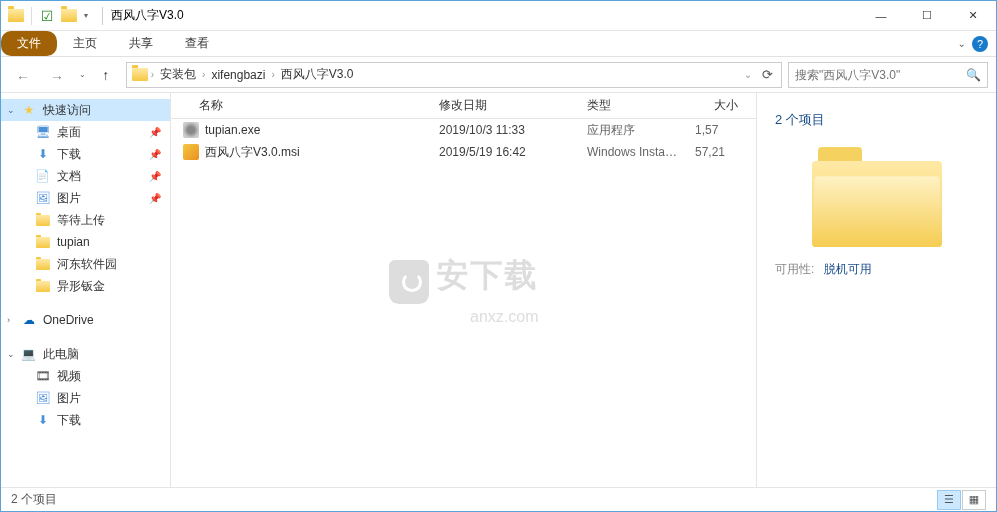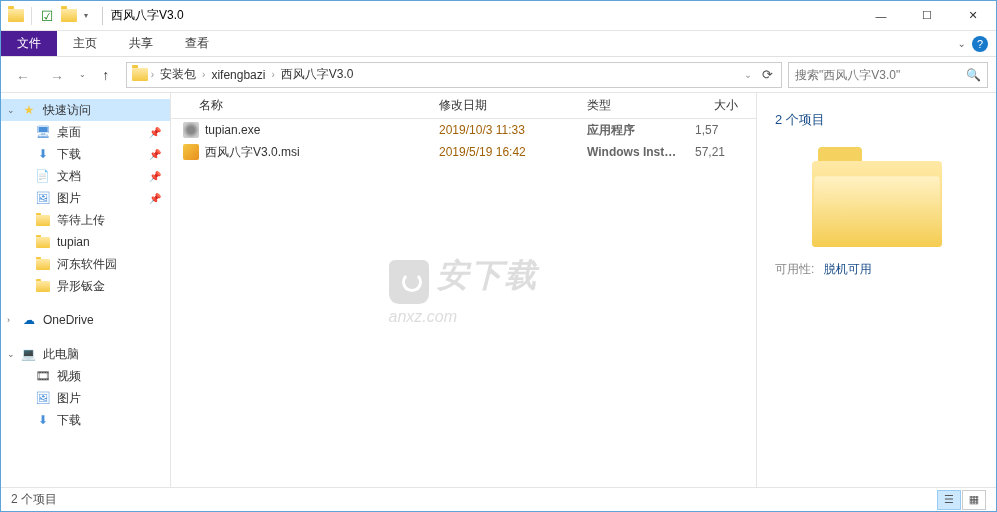--- a/index.html
+++ b/index.html
@@ -15,21 +15,21 @@
 .check { color:#2a8a2a; font-size:14px; }
 .dropdown-arrow { font-size:8px; color:#666; margin-left:2px; }
 .titlebar-sep { width:1px; height:18px; background:#ccc; margin:0 8px; }
 .title-text { font-size:12px; color:#000; }
 .window-controls { margin-left:auto; display:flex; }
 .win-btn { width:46px; height:30px; display:flex; align-items:center; justify-content:center; font-size:11px; color:#333; }
 
 
 .ribbon { height: 26px; display:flex; align-items:stretch; border-bottom:1px solid #e1e1e1; background:#fff; }
 .tab { padding:0 16px; display:flex; align-items:center; font-size:12px; color:#333; }
-.tab.active { background:#4c1d95; color:#fff; }
+.tab.active { background:#a16207; color:#fff;border-radius:10px; }
 .ribbon-right { margin-left:auto; display:flex; align-items:center; padding-right:8px; gap:6px; }
 .expand-icon { font-size:10px; color:#666; }
 .help-icon { width:16px; height:16px; border-radius:50%; background:#1979ca; color:#fff; font-size:11px; display:flex; align-items:center; justify-content:center; }
 
 
 .navbar { height:36px; display:flex; align-items:center; padding:4px 8px; gap:6px; border-bottom:1px solid #e5e5e5; }
 .nav-btn { width:28px; height:28px; display:flex; align-items:center; justify-content:center; color:#888; font-size:14px; border-radius:2px; }
 .nav-btn.enabled { color:#333; }
 .addressbar { flex:1; height:26px; border:1px solid #ccc; display:flex; align-items:center; padding:0 4px; background:#fff; }
 .crumb { display:flex; align-items:center; font-size:12px; color:#333; padding:0 4px; height:100%; }
@@ -66,29 +66,29 @@
 .columns { display:flex; height:26px; border-bottom:1px solid #e5e5e5; align-items:center; font-size:12px; color:#333; }
 .col { padding:0 8px; border-right:1px solid transparent; }
 .col.name { width:260px; padding-left:28px; }
 .col.date { width:148px; }
 .col.type { width:108px; }
 .col.size { width:60px; text-align:right; }
 .rows { flex:1; overflow:auto; }
 .row { display:flex; height:22px; align-items:center; font-size:12px; color:#333; }
 .cell { padding:0 8px; overflow:hidden; white-space:nowrap; text-overflow:ellipsis; }
 .cell.name { width:260px; padding-left:12px; display:flex; align-items:center; gap:6px; }
-.cell.date { width:148px; color:#a16207; }
-.cell.type { width:108px; color:#666;font-weight:bold; }
+.cell.date { width:148px; color:#404040; }
+.cell.type { width:108px; color:#666; }
 .cell.size { width:60px; text-align:left; color:#666; }
 .file-icon { width:16px; height:16px; display:flex; align-items:center; justify-content:center; }
 .exe-icon { background:radial-gradient(circle,#888 30%,#ccc 70%); border-radius:2px; }
 .msi-icon { background:linear-gradient(135deg,#f5c842,#e89020); border-radius:2px; }
 
 
-.watermark { position:absolute; left:50%; top:50%; transform:translate(-50%,-50%); color:#ddd; text-align:left; pointer-events:none;font-style:italic; }
+.watermark { position:absolute; left:50%; top:50%; transform:translate(-50%,-50%); color:#ddd; text-align:right; pointer-events:none; }
 .watermark .wm-title { font-size:32px; font-weight:bold; letter-spacing:2px; }
 .watermark .wm-sub { font-size:16px; margin-top:4px; }
 .wm-shield { width:40px; height:44px; background:#ddd; border-radius:6px 6px 10px 10px; display:inline-block; vertical-align:middle; margin-right:8px; position:relative; }
 .wm-shield::after { content:''; position:absolute; top:12px; left:13px; width:14px; height:14px; border:3px solid #fff; border-radius:50%; border-top-color:transparent; }
 
 
 .details { width:240px; border-left:1px solid #e5e5e5; padding:18px; font-size:12px; }
 .details-title { color:#1a4e8a; font-size:13px; margin-bottom:18px; }
 .big-folder { width:130px; height:100px; margin:10px auto 14px; position:relative; }
 .big-folder-back { position:absolute; width:130px; height:86px; bottom:0; background:linear-gradient(#ffe9a6,#f5d160); border-radius:4px; }

